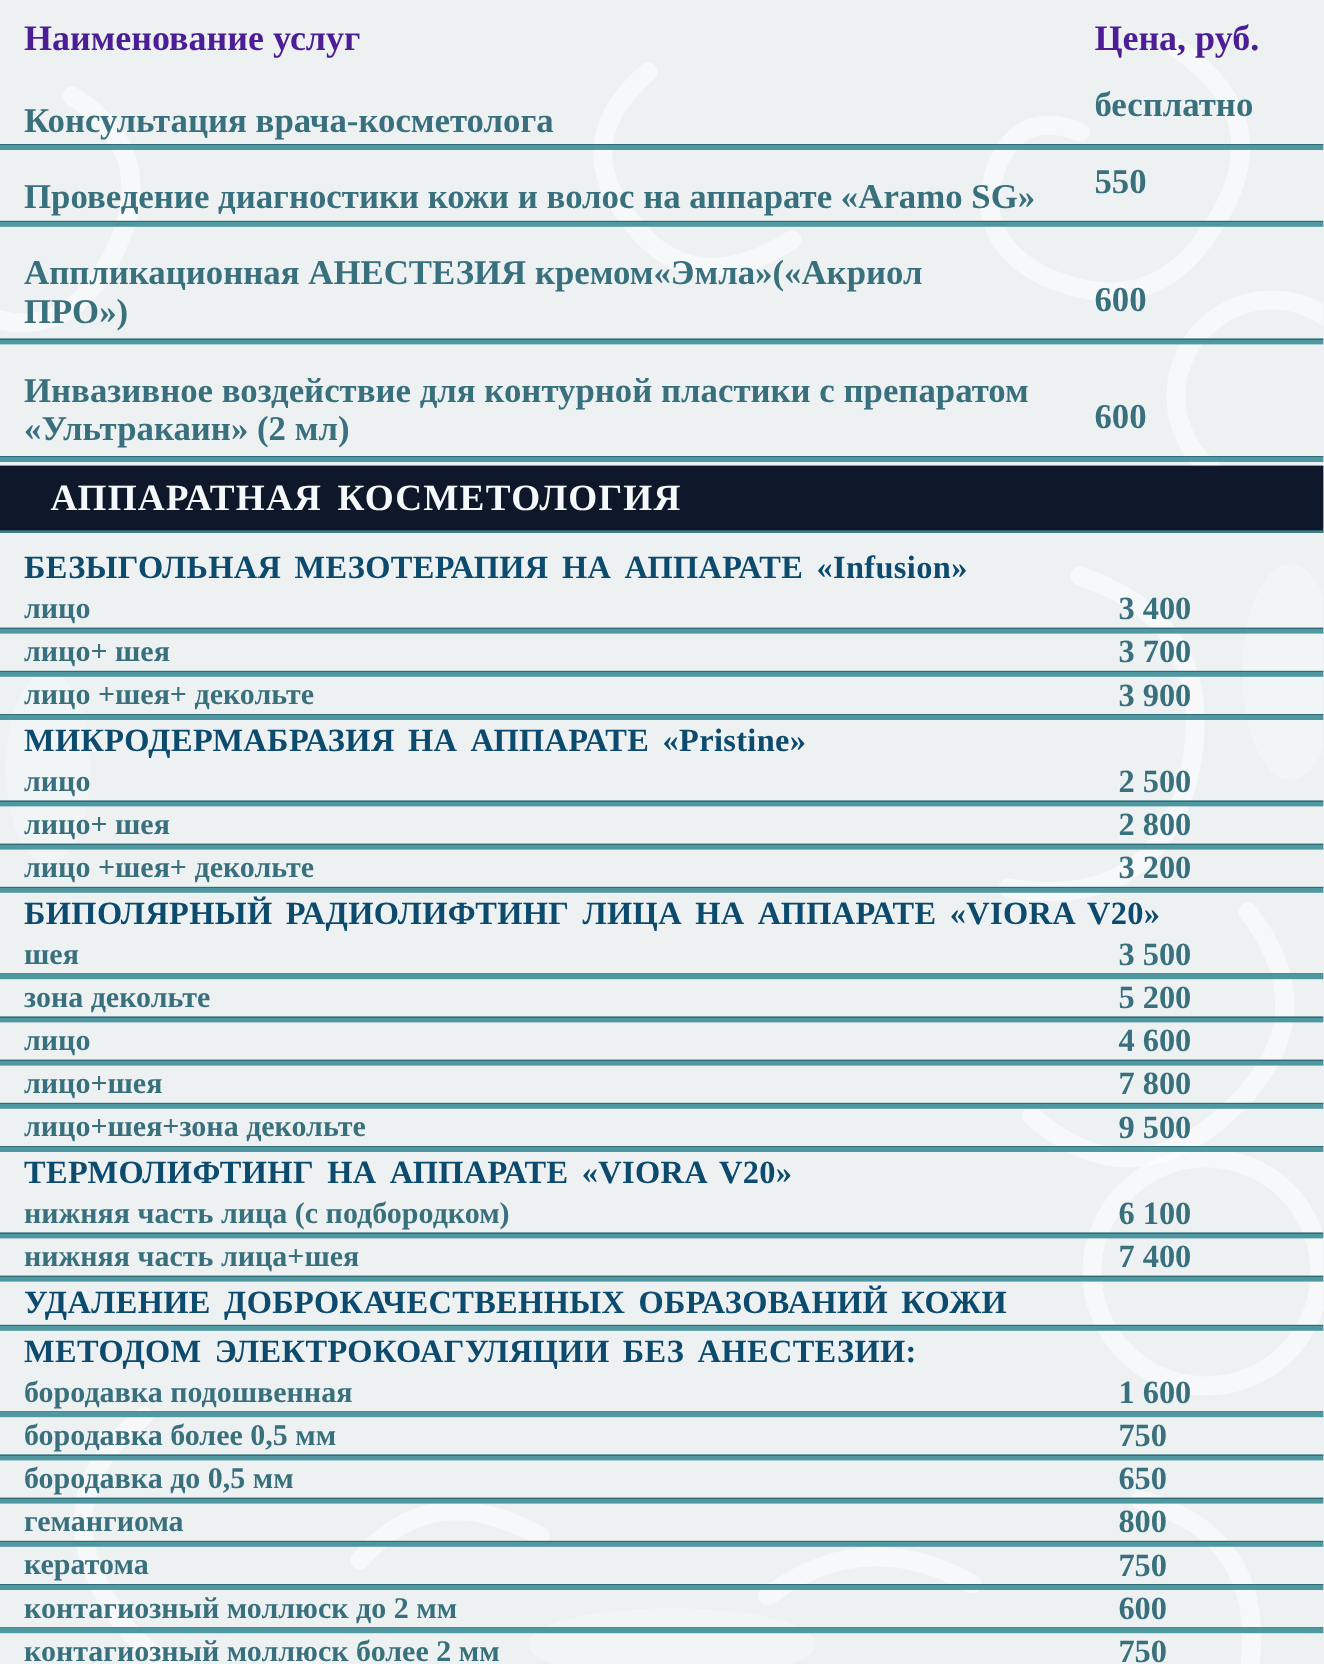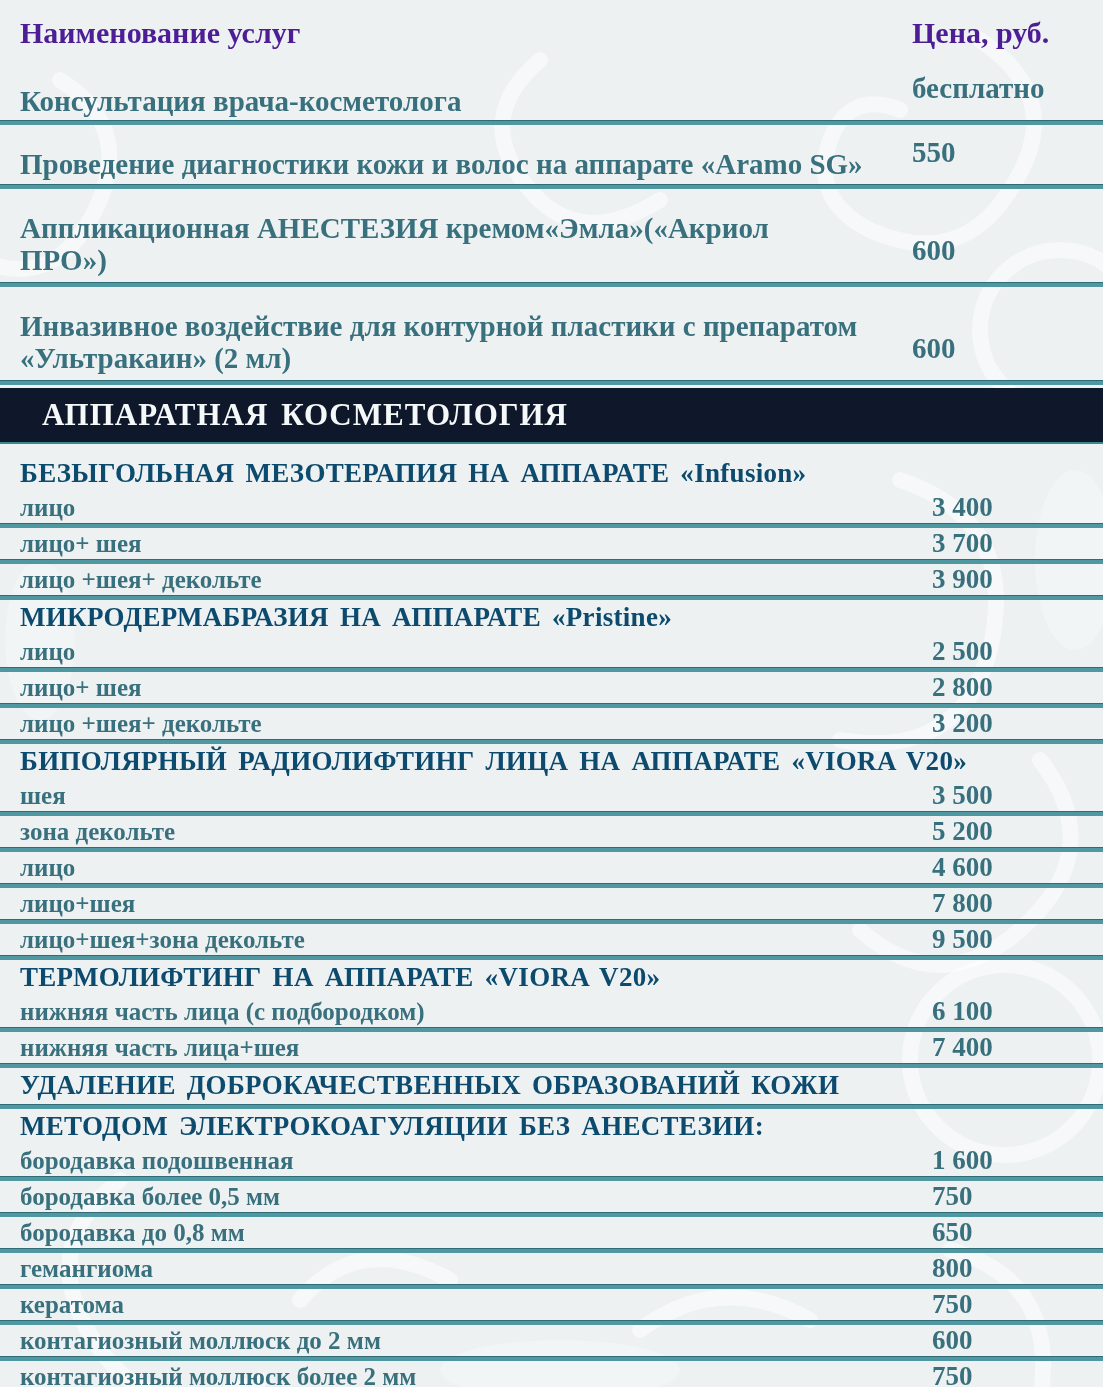--- a/index.html
+++ b/index.html
@@ -179,21 +179,21 @@
       <span class="name">бородавка подошвенная</span>
       <span class="price">1 600</span>
     </div>
     <div class="divider"></div>
     <div class="grow">
       <span class="name">бородавка более 0,5 мм</span>
       <span class="price">750</span>
     </div>
     <div class="divider"></div>
     <div class="grow">
-      <span class="name">бородавка до 0,8 мм</span>
+      <span class="name">бородавка до 0,5 мм</span>
       <span class="price">650</span>
     </div>
     <div class="divider"></div>
     <div class="grow">
       <span class="name">гемангиома</span>
       <span class="price">800</span>
     </div>
     <div class="divider"></div>
     <div class="grow">
       <span class="name">кератома</span>

